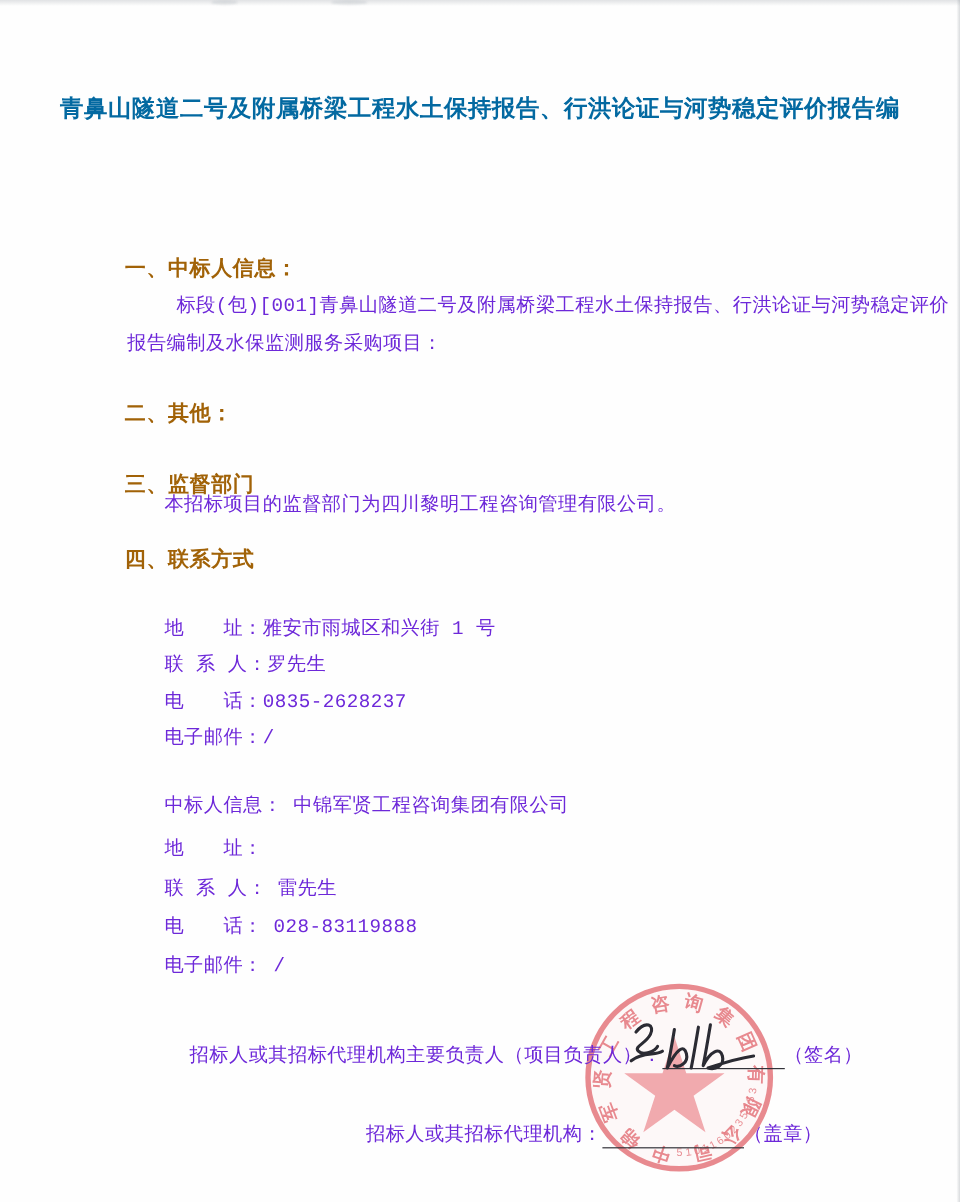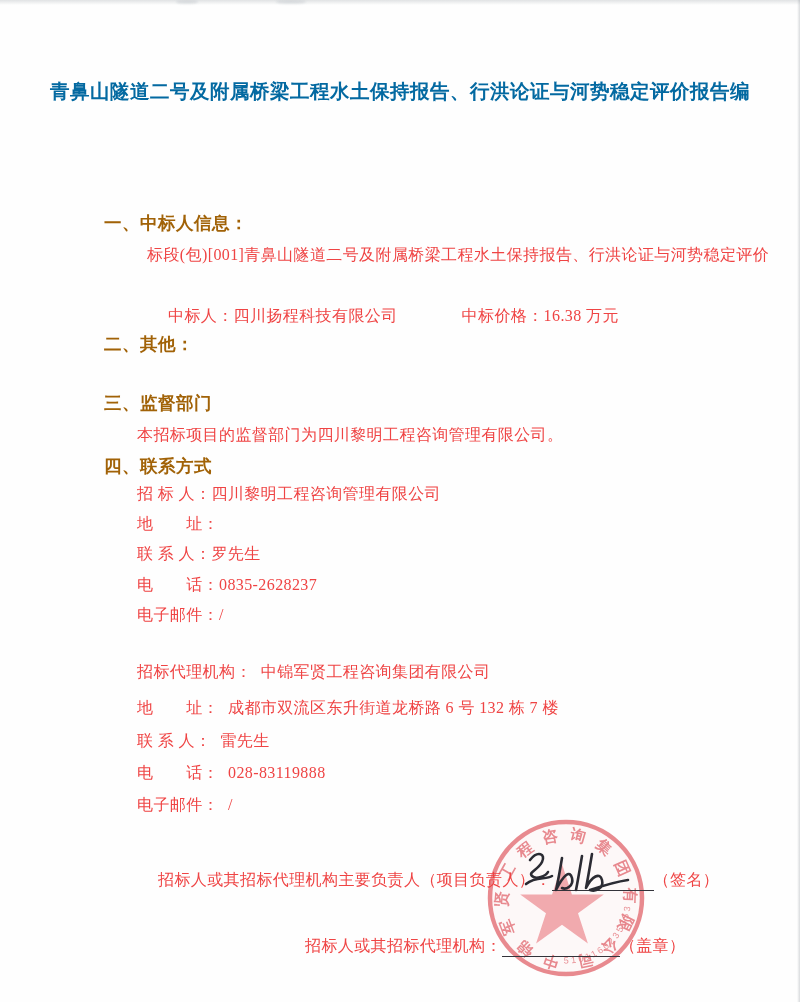--- a/index.html
+++ b/index.html
@@ -16,21 +16,21 @@
   .edge-top{position:absolute;left:0;top:0;width:100%;height:5px;
     background:linear-gradient(180deg,rgba(120,128,136,.22),rgba(120,128,136,0));}
   .edge-right{position:absolute;right:0;top:0;width:3px;height:100%;
     background:linear-gradient(270deg,rgba(120,128,136,.28),rgba(120,128,136,0));}
   .line{position:absolute;white-space:nowrap;font-size:16px;line-height:22px;}
   .title{left:0;width:800px;text-align:center;font-weight:bold;font-size:19.5px;
     font-family:"Liberation Sans","DejaVu Sans",sans-serif;letter-spacing:.5px;color:#0369a1;}
   .tenderno{left:0;width:800px;text-align:center;font-size:16.5px;color:#2a2a2f;}
   .heading{font-weight:bold;font-size:17.5px;color:#a16207;
     font-family:"Liberation Sans","DejaVu Sans",sans-serif;letter-spacing:.5px;}
-  .body-text{font-size:16px;color:#ef4444;letter-spacing:.4px;}
+  .body-text{font-size:16px;color:#6d28d9;letter-spacing:.4px;font-family:Liberation Mono, monospace;}
   .crow{display:flex;}
   .crow .lab{letter-spacing:.4px;}
   .crow .val{letter-spacing:.4px;}
   .agency .val{margin-left:9px;}
   .gap-64{display:inline-block;width:64px;}
   .gap-56{display:inline-block;width:52px;}
   .sigrow{display:flex;align-items:flex-end;}
   .uline{display:inline-block;border-bottom:1.6px solid #33333a;height:20px;}
   .uline.sign{width:102px;}
   .uline.stamp{width:118px;}
@@ -45,58 +45,52 @@
 <div class="page">
   <div class="edge-top"></div>
   <div class="edge-right"></div>
   <div class="smudge" style="left:176px;top:0;width:22px;height:4px;"></div>
   <div class="smudge" style="left:276px;top:0;width:30px;height:4px;"></div>
 
   <div class="line title" style="top:80px;">青鼻山隧道二号及附属桥梁工程水土保持报告、行洪论证与河势稳定评价报告编</div>
 
   <div class="line heading" style="top:212px;left:104px;">一、中标人信息：</div>
   <div class="line body-text" style="top:244px;left:147px;">标段(包)[001]青鼻山隧道二号及附属桥梁工程水土保持报告、行洪论证与河势稳定评价</div>
-  <div class="line body-text" style="top:305px;left:168px;">
-    <span>中标人：四川扬程科技有限公司</span><span class="gap-64"></span><span>中标价格：16.38 万元</span>
-  </div>
+  <div class="line body-text" style="top:276px;left:106px;">报告编制及水保监测服务采购项目：</div>
 
   <div class="line heading" style="top:333px;left:104px;text-align:center;">二、其他：</div>
 
   <div class="line heading" style="top:392px;left:104px;">三、监督部门</div>
-  <div class="line body-text" style="top:424px;left:137px;">本招标项目的监督部门为四川黎明工程咨询管理有限公司。</div>
+  <div class="line body-text" style="top:410px;left:137px;">本招标项目的监督部门为四川黎明工程咨询管理有限公司。</div>
 
   <div class="line heading" style="top:455px;left:104px;">四、联系方式</div>
 
-  <div class="line body-text crow" style="top:483px;left:137px;">
-    <span class="lab">招 标 人：</span>
-      <span class="val">四川黎明工程咨询管理有限公司</span>
-  </div>
   <div class="line body-text crow" style="top:513px;left:137px;">
     <span class="lab">地　　址：</span>
+      <span class="val">雅安市雨城区和兴街 1 号</span>
   </div>
   <div class="line body-text crow" style="top:543px;left:137px;">
     <span class="lab">联 系 人：</span>
       <span class="val">罗先生</span>
   </div>
   <div class="line body-text crow" style="top:574px;left:137px;">
     <span class="lab">电　　话：</span>
       <span class="val">0835-2628237</span>
   </div>
   <div class="line body-text crow" style="top:604px;left:137px;">
     <span class="lab">电子邮件：</span>
       <span class="val">/</span>
   </div>
 
   <div class="line body-text crow agency" style="top:661px;left:137px;">
-    <span class="lab">招标代理机构：</span>
+    <span class="lab">中标人信息：</span>
       <span class="val">中锦军贤工程咨询集团有限公司</span>
   </div>
   <div class="line body-text crow agency" style="top:697px;left:137px;">
     <span class="lab">地　　址：</span>
-      <span class="val">成都市双流区东升街道龙桥路 6 号 132 栋 7 楼</span>
   </div>
   <div class="line body-text crow agency" style="top:730px;left:137px;">
     <span class="lab">联 系 人：</span>
       <span class="val">雷先生</span>
   </div>
   <div class="line body-text crow agency" style="top:762px;left:137px;">
     <span class="lab">电　　话：</span>
       <span class="val">028-83119888</span>
   </div>
   <div class="line body-text crow agency" style="top:794px;left:137px;">

